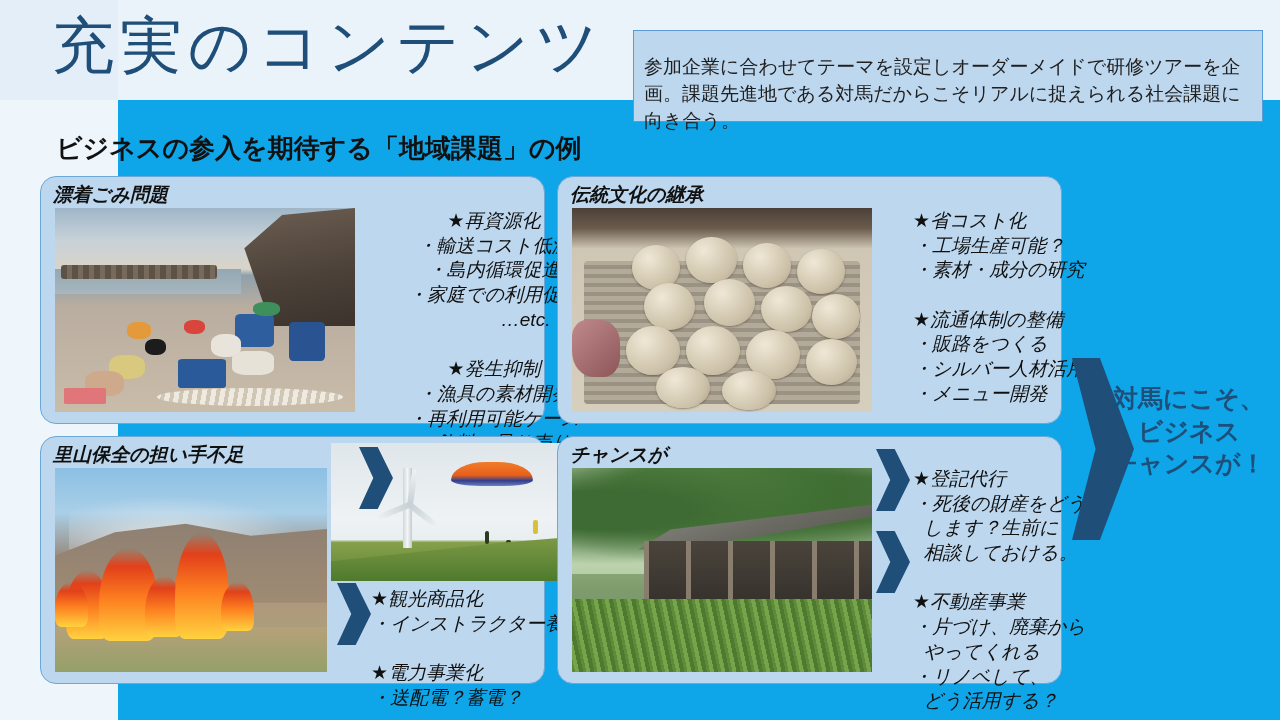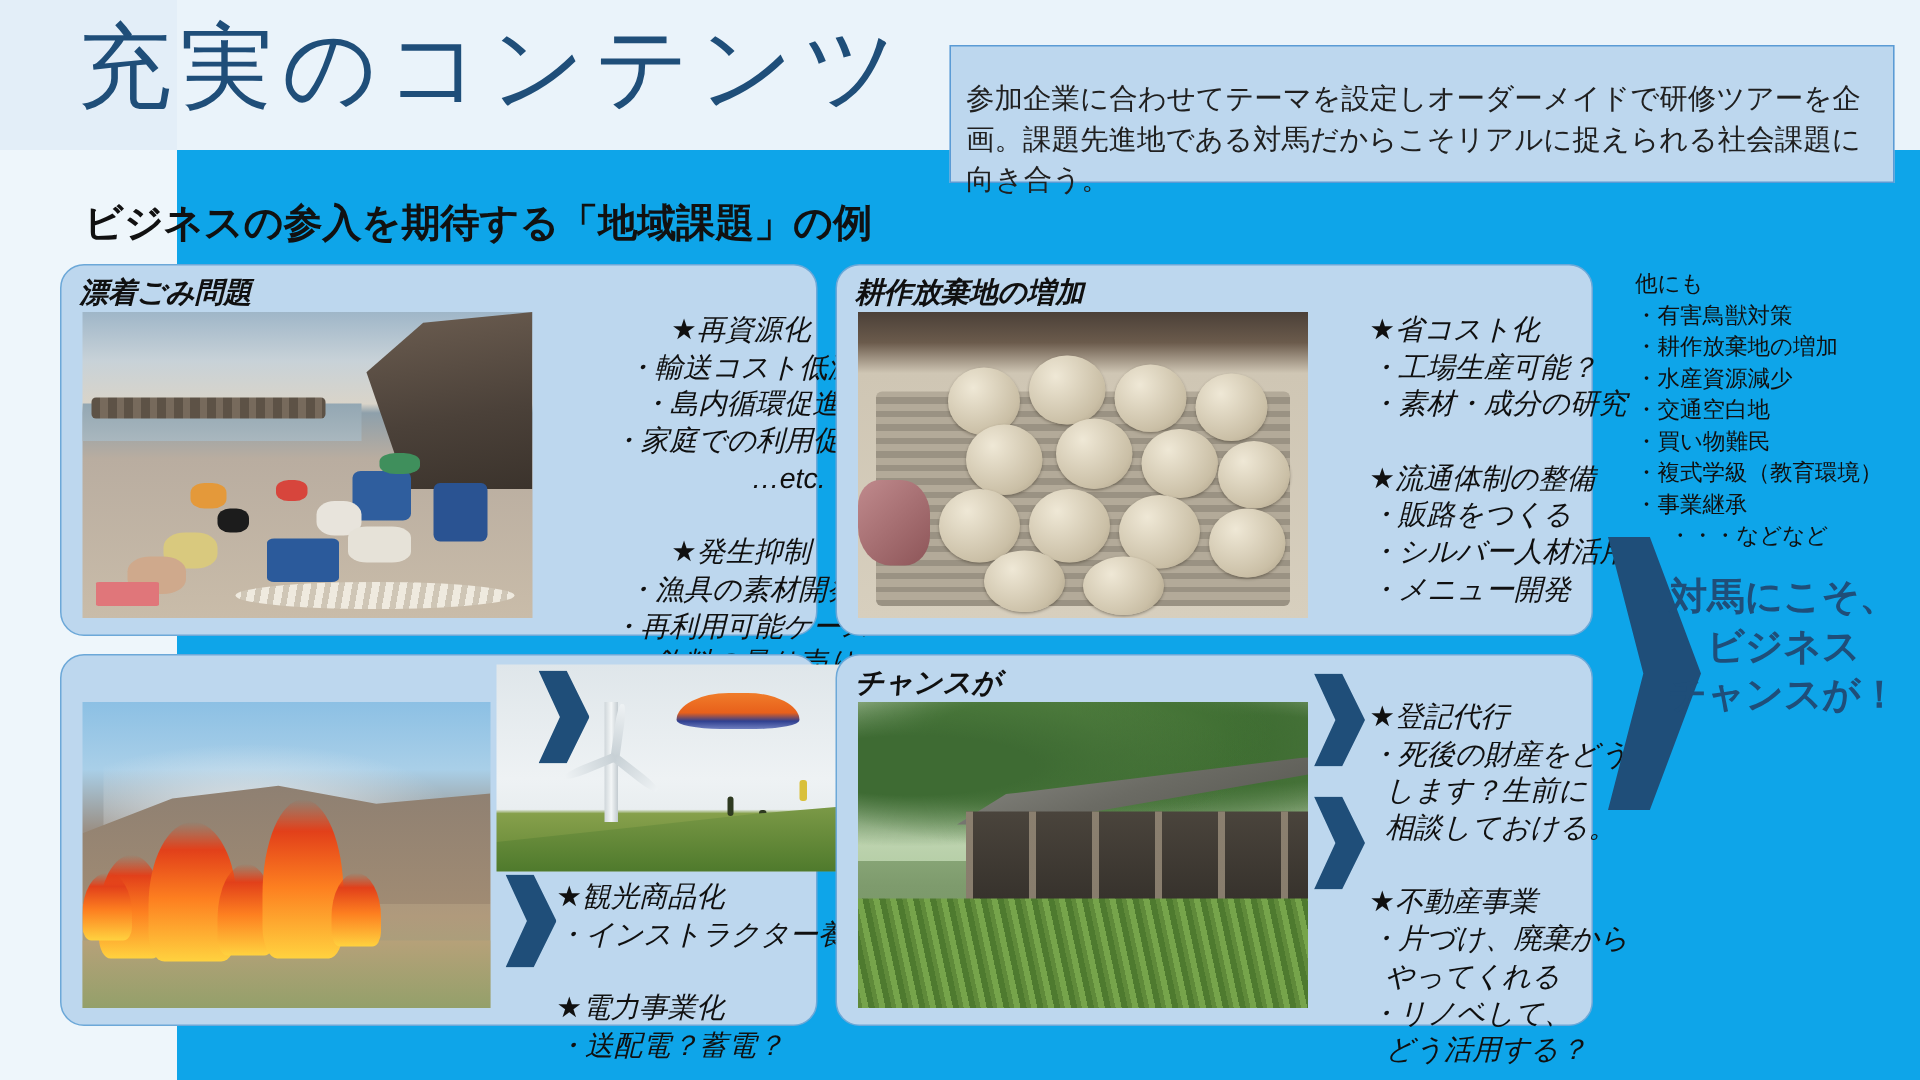--- a/index.html
+++ b/index.html
@@ -335,21 +335,21 @@
             …etc.
 
 ★発生抑制
 ・漁具の素材開発
 ・再利用可能ケース
 ・飲料の量り売り
             …etc.</div>
   </div>
 
   <div class="panel" style="left:557px; top:176px; width:505px; height:248px;">
-    <div class="panel-title">耕作放棄地の増加</div>
+    <div class="panel-title">伝統文化の継承</div>
     <div class="panel-photo ph-food" style="left:14px; top:31px; width:300px; height:204px;">
       <div class="tray"></div>
       <div class="meat"></div>
       <div class="ball" style="left:20%;top:18%;width:16%;height:22%;"></div>
       <div class="ball" style="left:38%;top:14%;width:17%;height:23%;"></div>
       <div class="ball" style="left:57%;top:17%;width:16%;height:22%;"></div>
       <div class="ball" style="left:75%;top:20%;width:16%;height:22%;"></div>
       <div class="ball" style="left:24%;top:37%;width:17%;height:23%;"></div>
       <div class="ball" style="left:44%;top:35%;width:17%;height:23%;"></div>
       <div class="ball" style="left:63%;top:38%;width:17%;height:23%;"></div>
@@ -366,20 +366,21 @@
 ・工場生産可能？
 ・素材・成分の研究
 
 ★流通体制の整備
 ・販路をつくる
 ・シルバー人材活用
 ・メニュー開発</div>
   </div>
 
   <div class="panel" style="left:40px; top:436px; width:505px; height:248px;">
+    <div class="panel-title">里山保全の担い手不足</div>
     <div class="panel-photo ph-fire" style="left:14px; top:31px; width:272px; height:204px;">
       <div class="smoke"></div>
       <div class="hill"></div>
       <div class="ground"></div>
       <div class="flame" style="left:4%;  width:16%; bottom:16%; height:34%;"></div>
       <div class="flame" style="left:16%; width:22%; bottom:15%; height:46%;"></div>
       <div class="flame" style="left:33%; width:14%; bottom:17%; height:30%;"></div>
       <div class="flame" style="left:44%; width:20%; bottom:16%; height:52%;"></div>
       <div class="flame" style="left:61%; width:12%; bottom:20%; height:24%;"></div>
       <div class="flame" style="left:0%;  width:12%; bottom:22%; height:22%;"></div>
@@ -418,27 +419,18 @@
   します？生前に
   相談しておける。
 
 ★不動産事業
 ・片づけ、廃棄から
   やってくれる
 ・リノベして、
   どう活用する？</div>
   </div>
 
-  <div class="other-list">他にも
-・有害鳥獣対策
-・耕作放棄地の増加
-・水産資源減少
-・交通空白地
-・買い物難民
-・複式学級（教育環境）
-・事業継承
-      ・・・などなど</div>
   <div class="arrow-big"></div>
   <div class="cta">対馬にこそ、
 ビジネス
 チャンスが！</div>
 
 </div>
 
 </body></html>

